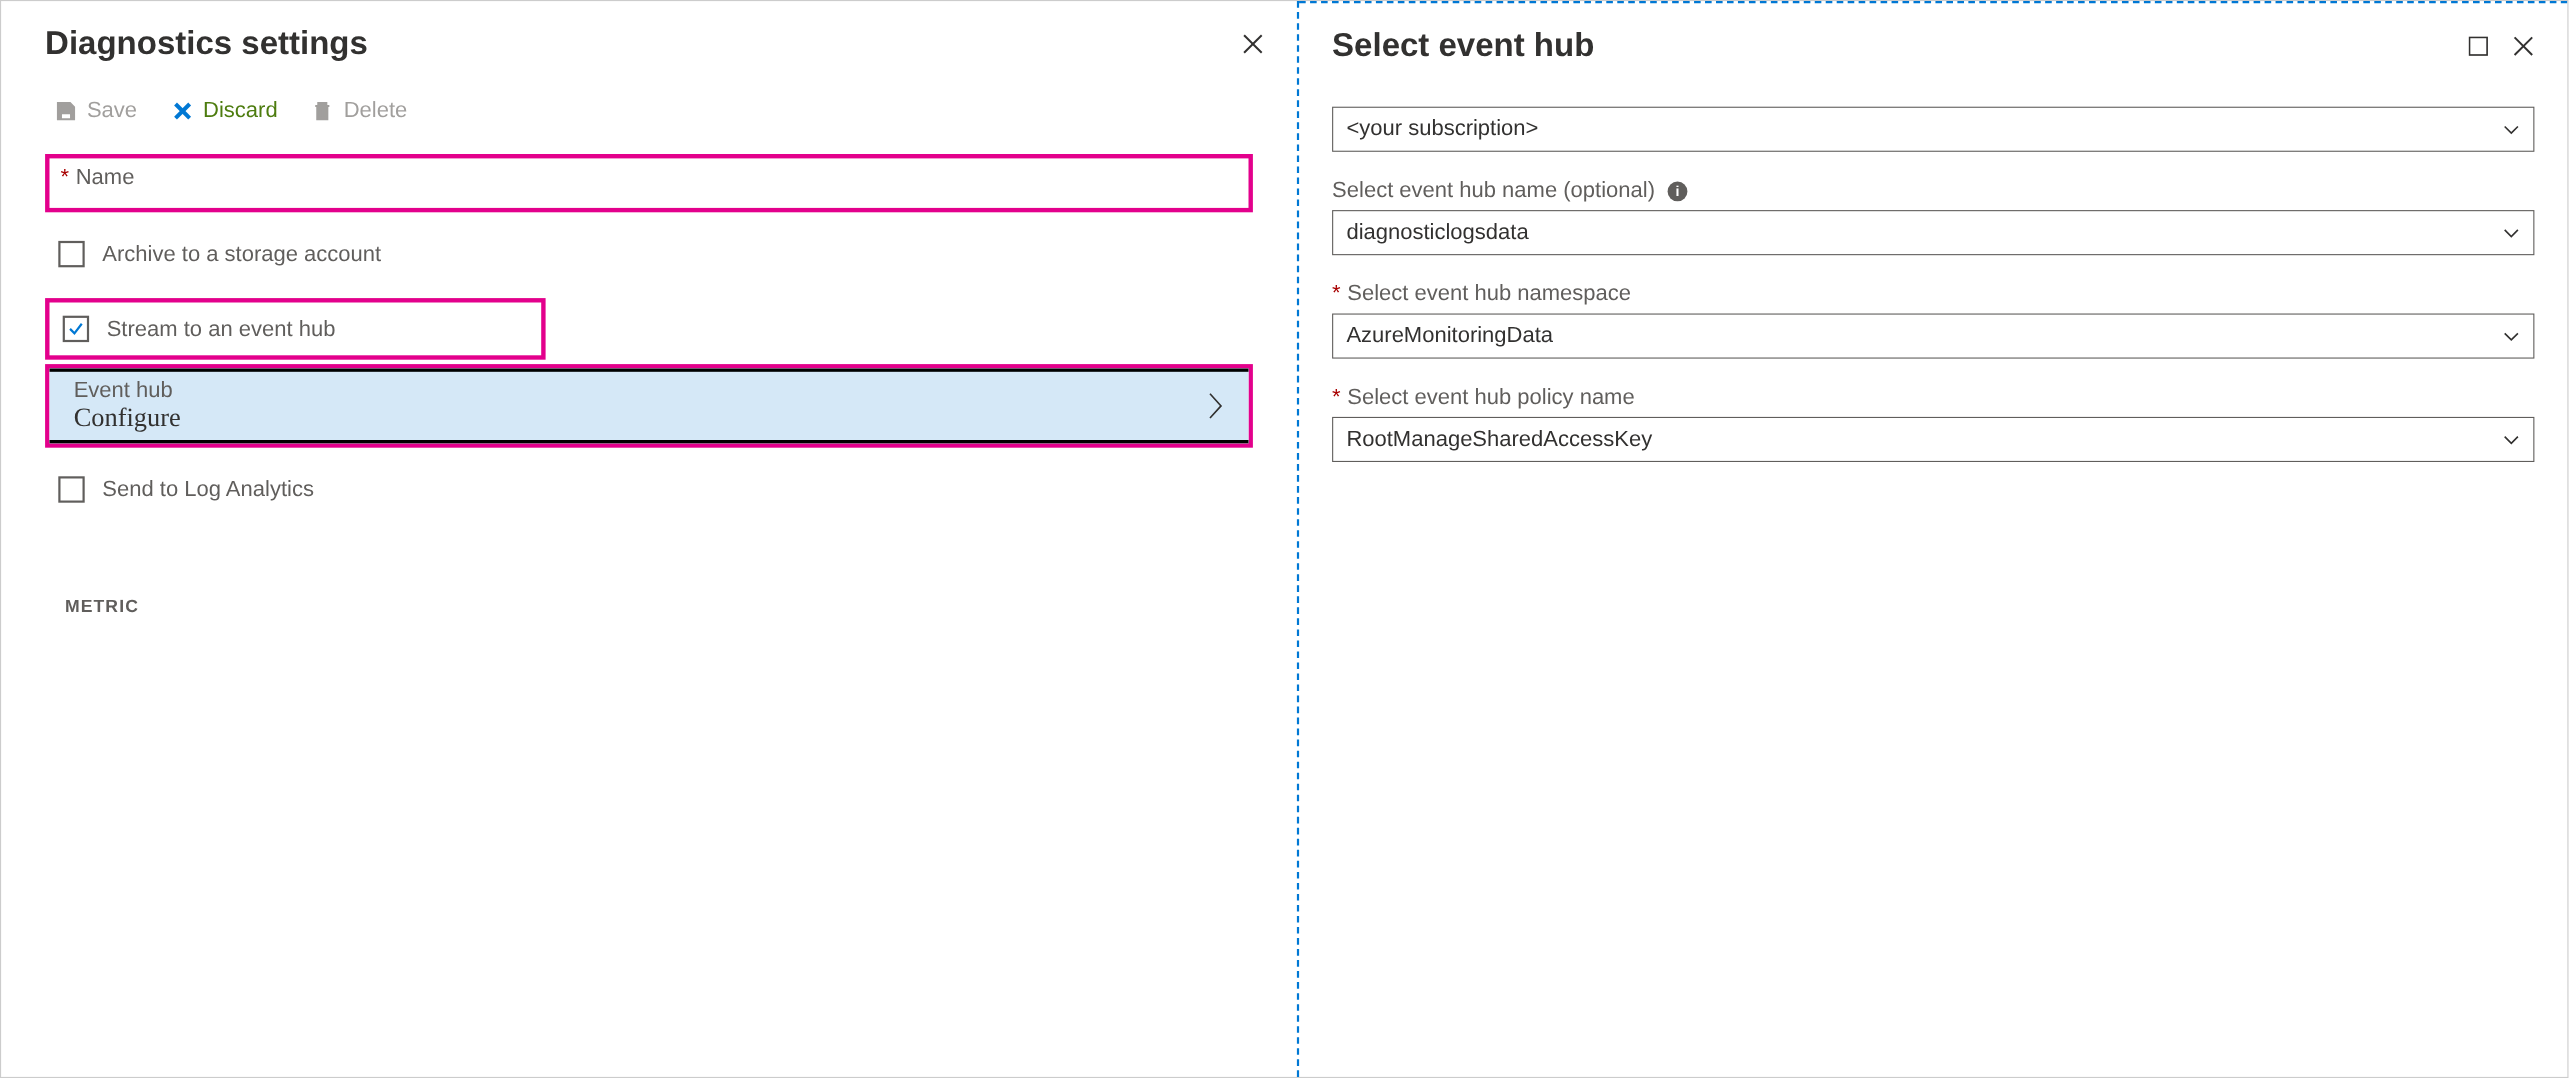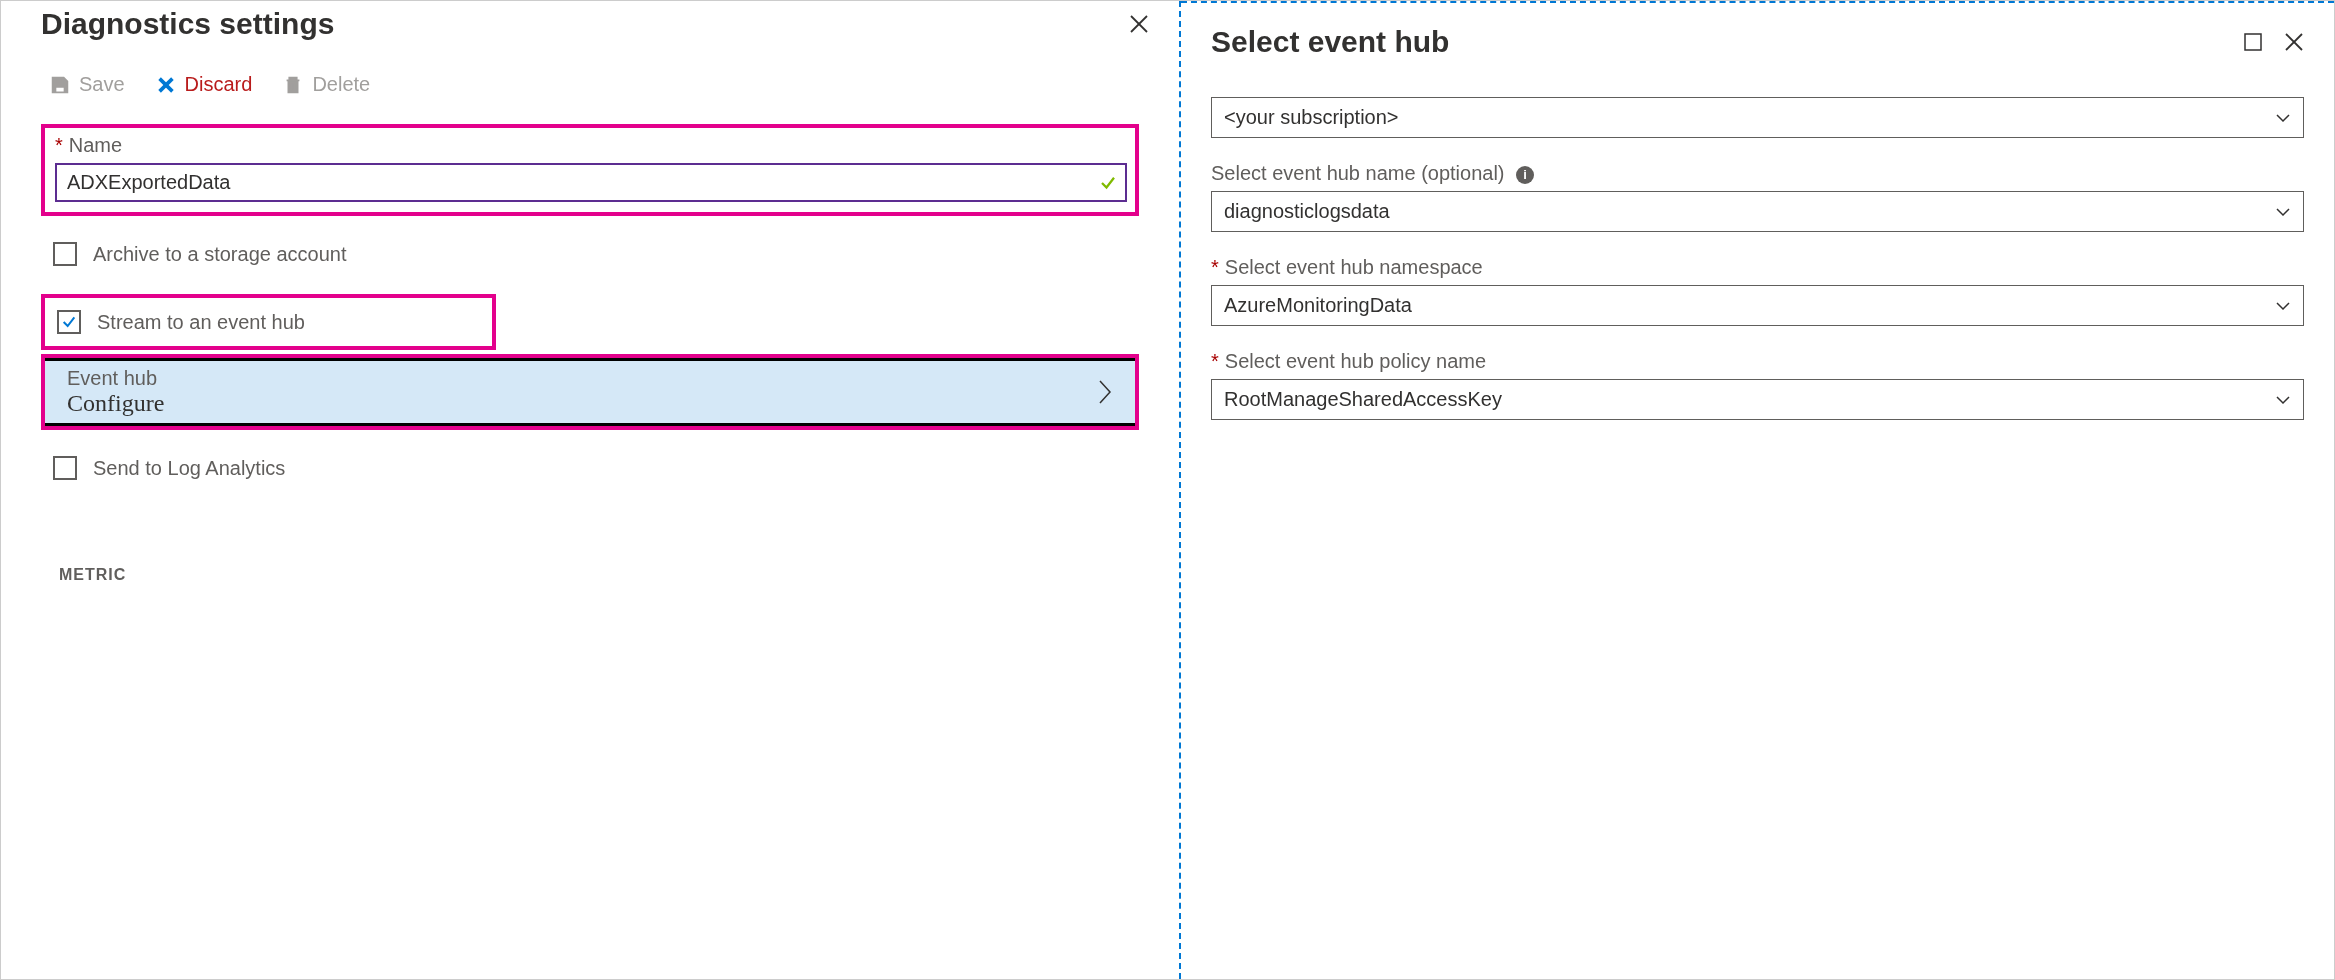--- a/index.html
+++ b/index.html
@@ -21,21 +21,21 @@
     .panel-right {
       flex: 1;
       border-top: 2px dashed #0078d4;
       position: relative;
       padding: 0;
     }
     .panel-header {
       display: flex;
       justify-content: space-between;
       align-items: center;
-      padding: 6px 30px 8px 40px;
+      padding: 22px 30px 8px 40px;
       font-size: 30px;
       font-weight: 600;
       color: #323130;
     }
     .panel-right .panel-header {
       padding: 22px 30px 8px 30px;
       border-bottom: none;
     }
     .header-icons { display: flex; gap: 22px; align-items: center; }
     .close-icon, .restore-icon {
@@ -51,21 +51,21 @@
     }
     .toolbar-btn {
       display: flex;
       align-items: center;
       gap: 8px;
       background: none;
       border: none;
       cursor: pointer;
       font-size: 20px;
       font-family: inherit;
-      color: #b91c1c;
+      color: #4d7c0f;
     }
     .toolbar-btn.disabled { color: #a19f9d; cursor: default; }
     .toolbar-btn.disabled svg path, .toolbar-btn.disabled svg line, .toolbar-btn.disabled svg rect { stroke: #a19f9d; fill: #a19f9d; }
     .form-area { padding: 0 40px 0 40px; }
     .panel-right .form-area { padding: 30px 30px 0 30px; }
     .label { display:block; color: #605e5c; font-size: 20px; margin-bottom: 6px;}
     .req { color: #a80000; margin-right: 6px; }
     .highlight { border: 4px solid #e3008c; padding: 6px; margin-bottom: 14px;}
     .name-highlight { padding: 6px 8px 10px 10px; }
     .name-input-wrap { position: relative; }
@@ -216,28 +216,20 @@
             <path d="M5 7 L19 7 M8 7 L8 4 L16 4 L16 7 M7 7 L7 20 L17 20 L17 7 M10 10 L10 17 M14 10 L14 17" fill="none" stroke="#a19f9d" stroke-width="2"></path>
           </svg>
       </span>
       <span>Delete</span>
     </button>
   </div>
 
   <div class="form-area">
     <div class="highlight name-highlight">
       <span class="label"><span class="req">*</span><span>Name</span></span>
-      <div class="name-input-wrap">
-        <input class="name-input" value="ADXExportedData" style="">
-        <span class="check-valid">
-          <svg width="18" height="18" viewBox="0 0 24 24">
-              <path d="M4 12 L10 18 L20 5" fill="none" stroke="#7fba00" stroke-width="3"></path>
-            </svg>
-        </span>
-      </div>
     </div>
 
     <div class="chk-row">
       <span class="chk-box">
         
       </span>
       <span>Archive to a storage account</span>
     </div>
 
     <div class="highlight-small">

